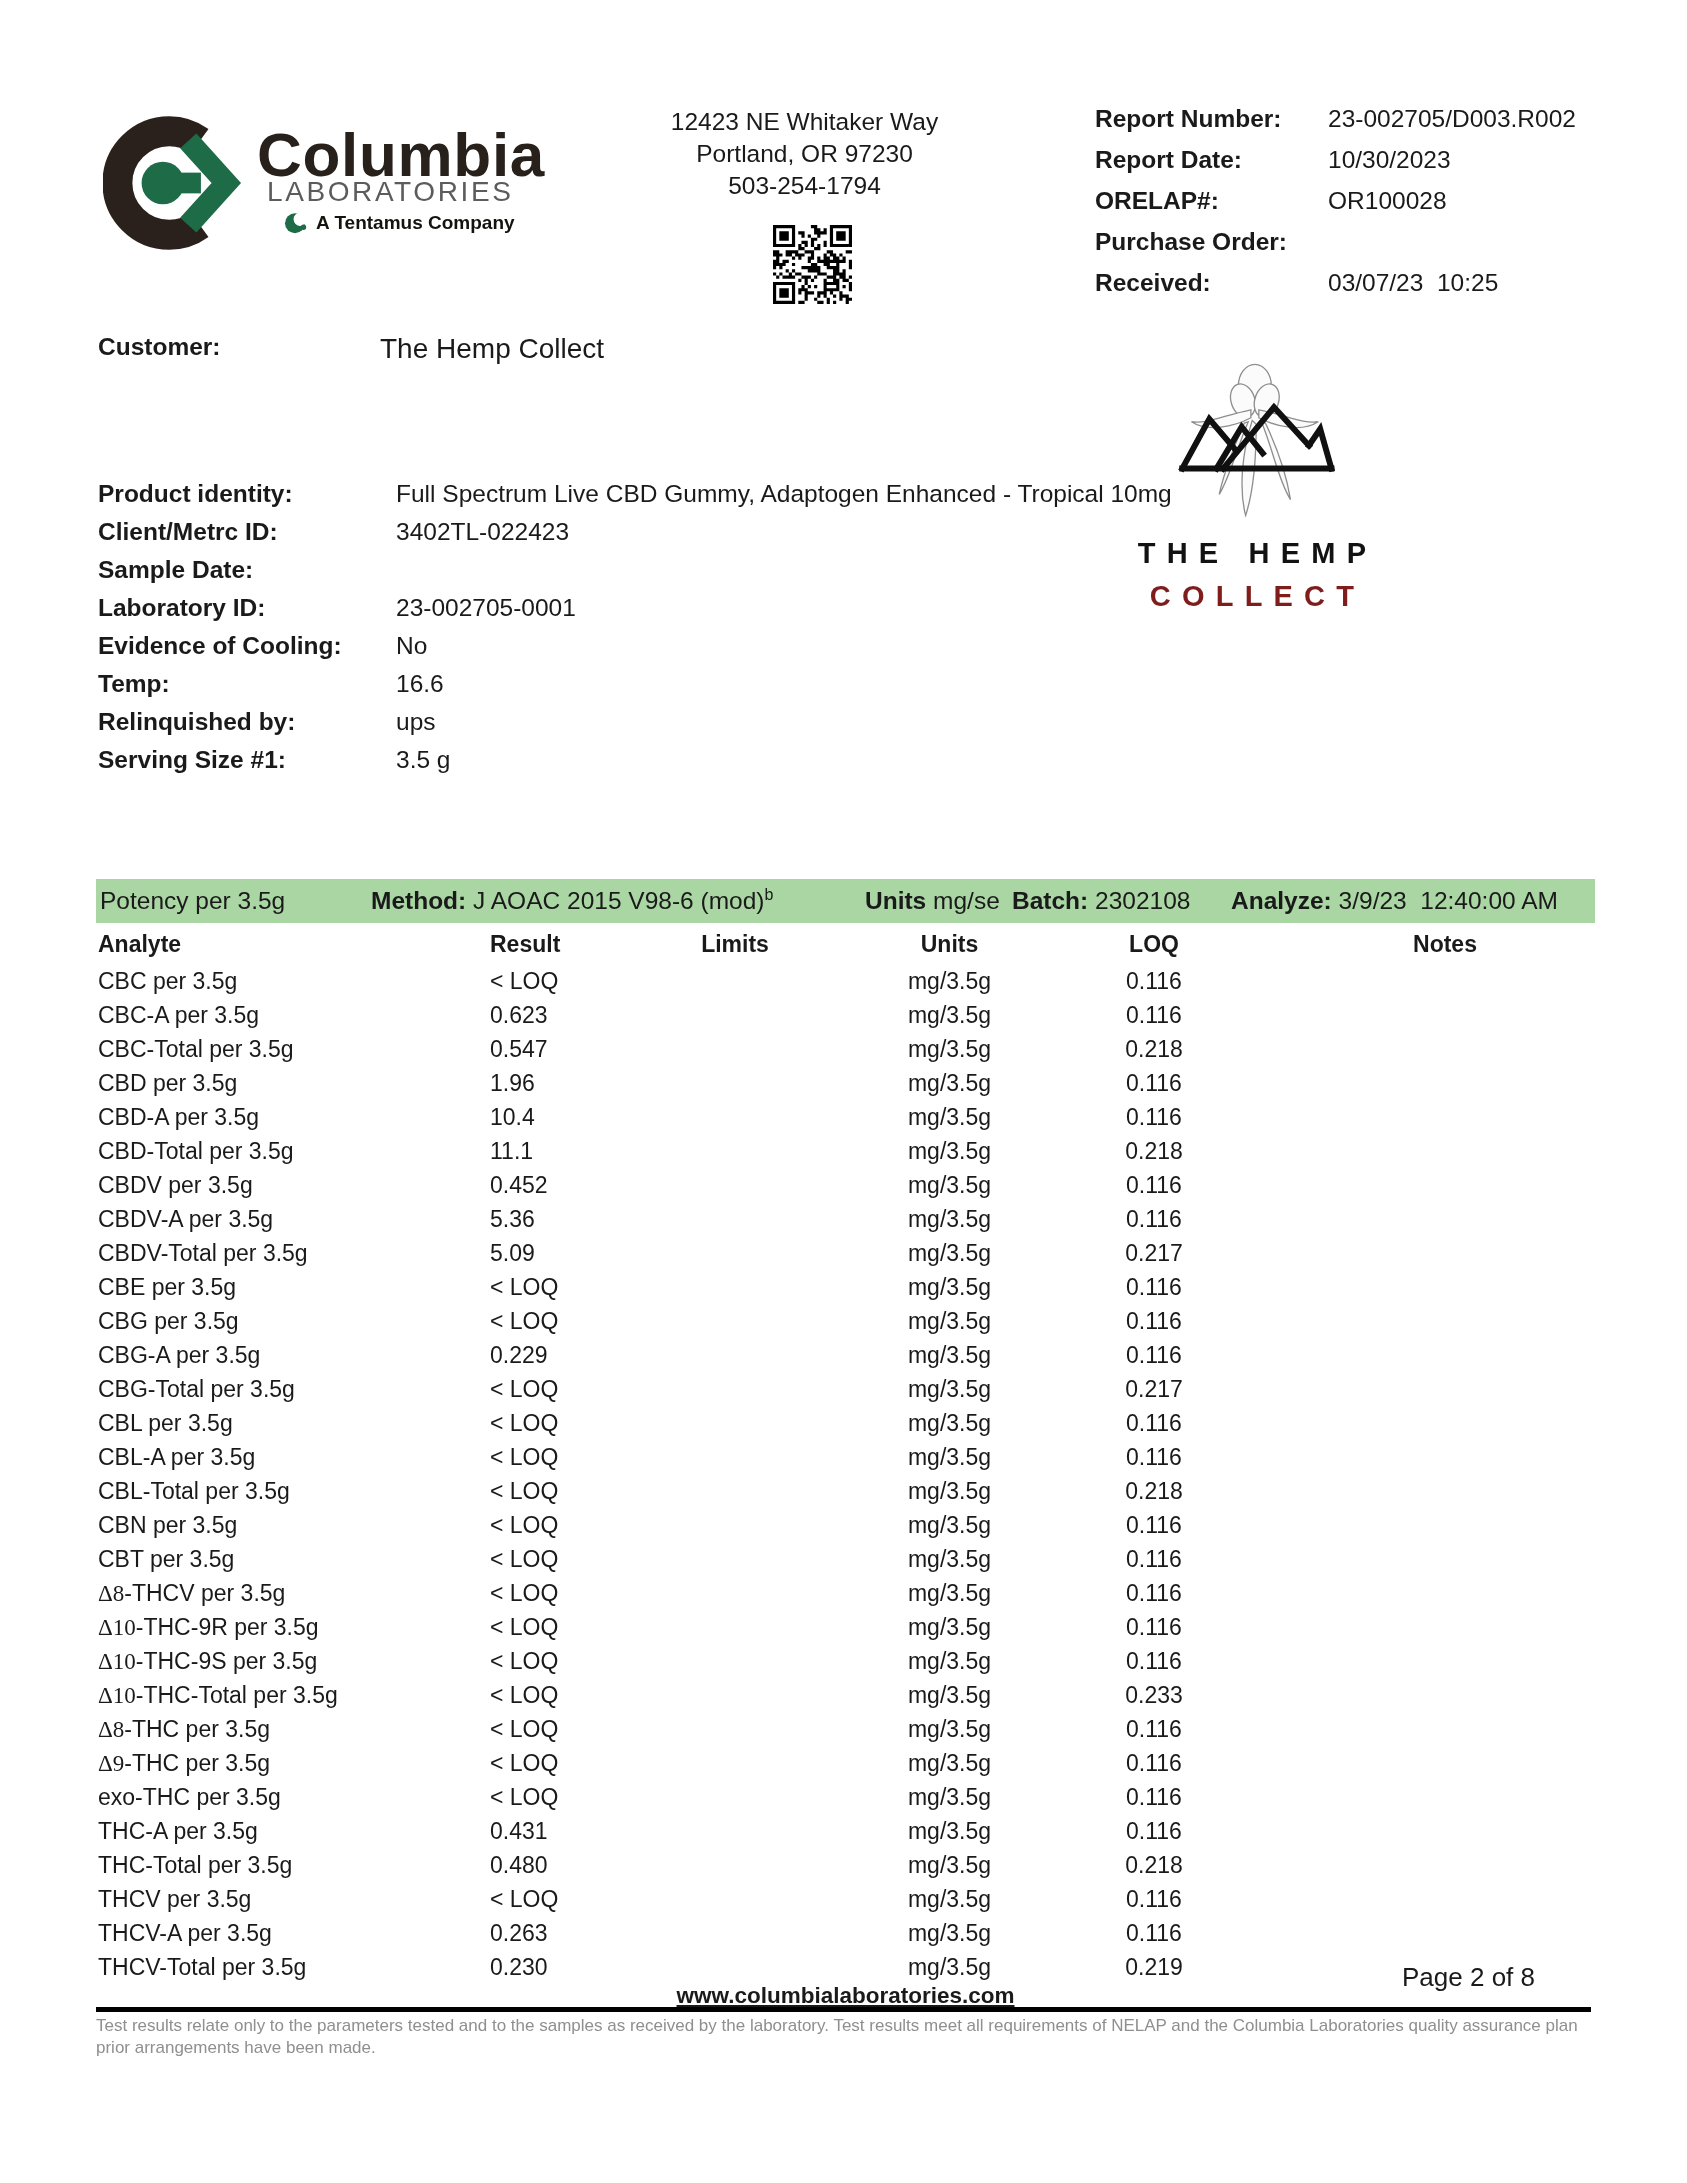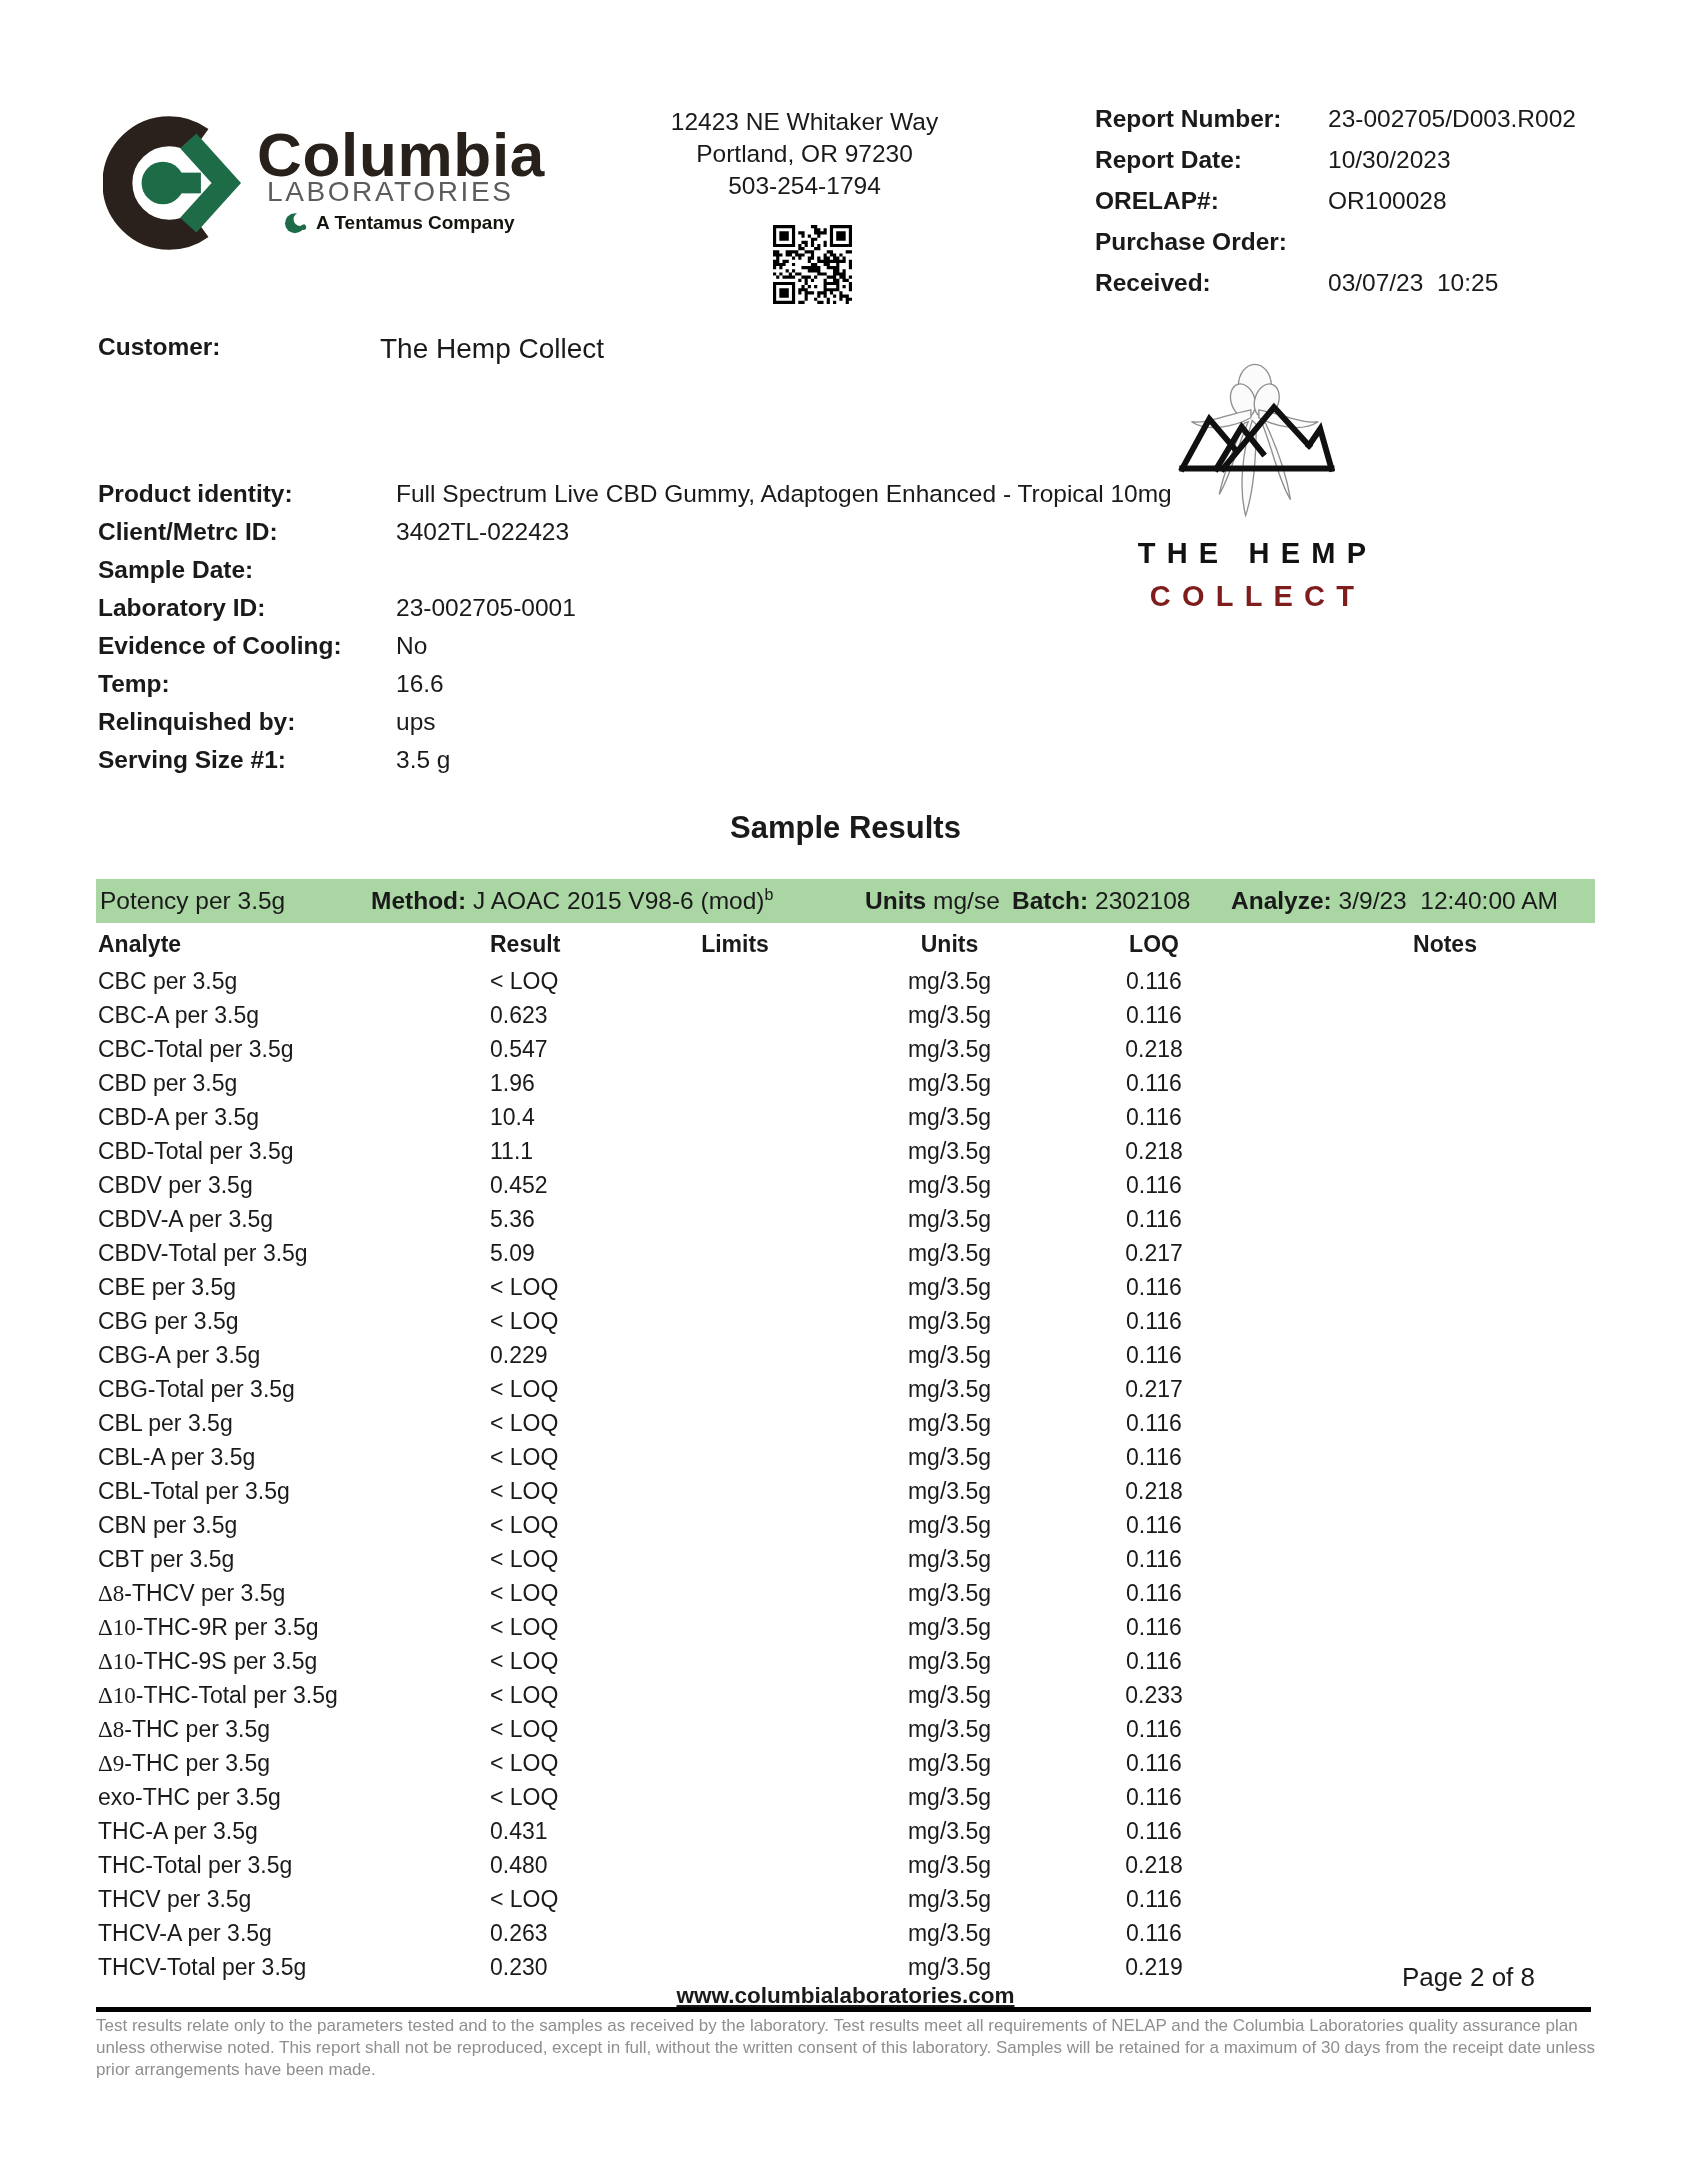--- a/index.html
+++ b/index.html
@@ -184,21 +184,20 @@
       <path d="M86,163 L127,88 L167,135"></path>
       <path d="M138,163 L176,100 L208,140"></path>
       <path d="M148,163 L225,70 L278,128"></path>
       <path d="M278,128 L295,103 L312,163"></path>
       <path d="M86,163 L312,163"></path>
     </g>
   </svg>
   <div id="hemp-line1" class="abs">THE HEMP</div>
   <div id="hemp-line2" class="abs">COLLECT</div>
 
-  <div id="section-title" class="abs">Sample Results</div>
 
   <div id="green-banner" class="abs">
     <div class="gb gb-title">Potency per 3.5g</div>
     <div class="gb gb-method"><b>Method:</b><span> J AOAC 2015 V98-6 (mod)</span><span class="sup">b</span></div>
     <div class="gb gb-units"><b>Units</b><span> mg/se </span></div>
     <div class="gb gb-batch"><b>Batch:</b><span> 2302108</span></div>
     <div class="gb gb-analyze"><b>Analyze:</b><span> 3/9/23  12:40:00 AM</span></div>
   </div>
 
   <div id="col-headers">
@@ -451,18 +450,17 @@
         <div class="cell c-loq">0.219</div>
         <div class="cell c-notes"></div>
       </div>
     </div>
 
   <div id="page-number" class="abs">Page 2 of 8</div>
   <div id="website" class="abs">www.columbialaboratories.com</div>
   <div id="footer-rule" class="abs"></div>
   <div id="disclaimer" class="abs">
     <div>Test results relate only to the parameters tested and to the samples as received by the laboratory. Test results meet all requirements of NELAP and the Columbia Laboratories quality assurance plan</div>
-    <div>unless otherwise noted. This report shall not be reproduced, except in full, without the written consent of this laboratory. Samples will be retained for a maximum of 30 days from the receipt date unless</div>
     <div>prior arrangements have been made.</div>
   </div>
 
 </div>
 
 
 </body></html>

